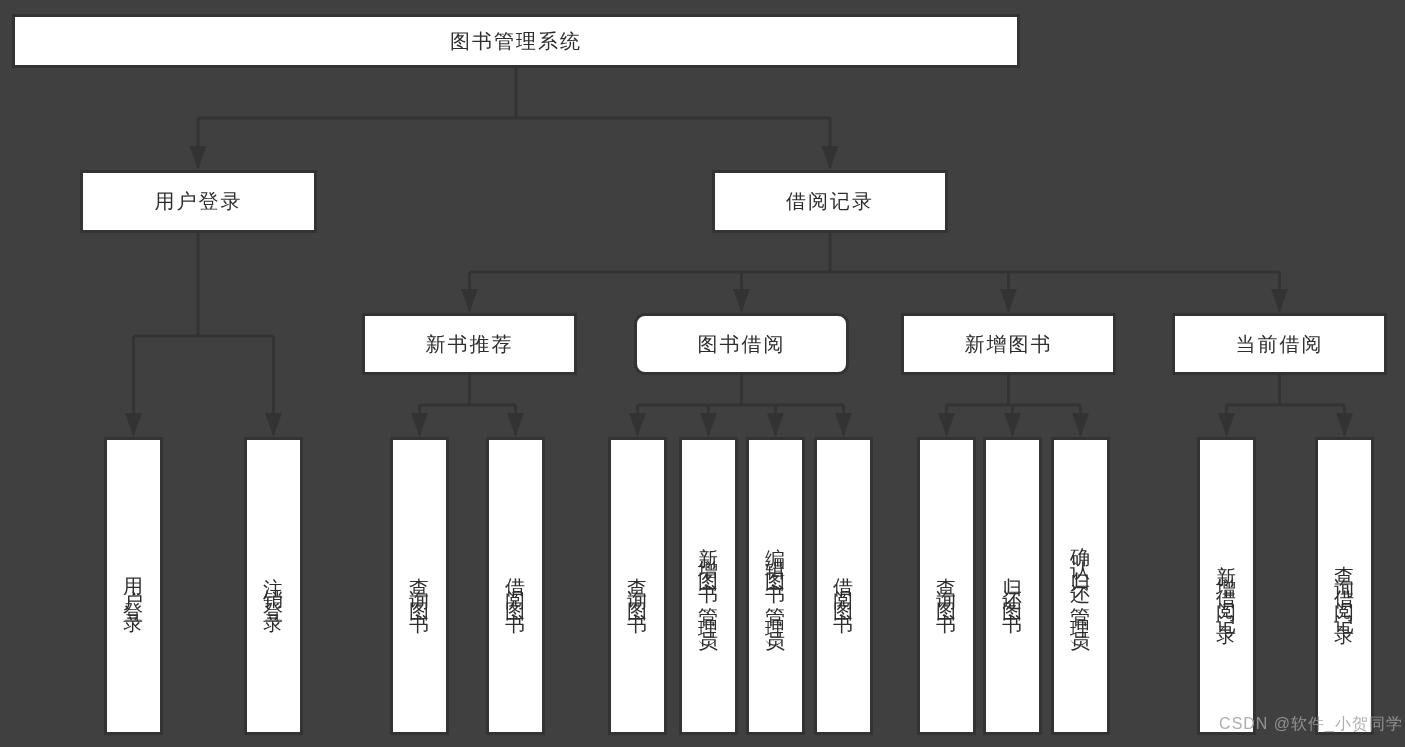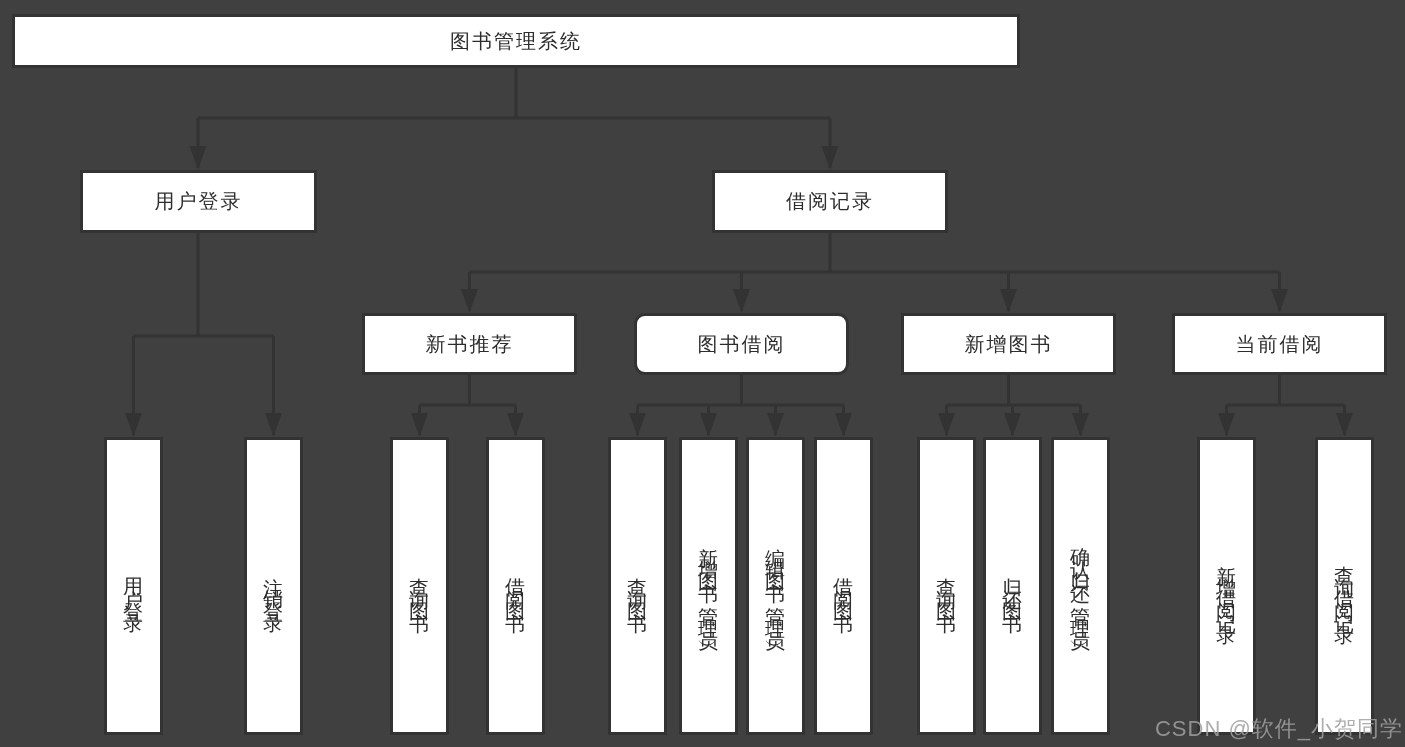--- a/index.html
+++ b/index.html
@@ -39,21 +39,21 @@
     font-size:20px;
     line-height:1;
     letter-spacing:12px;
     color:#2d2d2d;
     white-space:nowrap;
   }
   .watermark{
     position:absolute;
     top:714px;
     right:2px;
-    font-size:22px;
+    font-size:16px;
     letter-spacing:1px;
     color:rgba(160,160,160,0.85);
     z-index:5;
     white-space:nowrap;
   }
 </style>
 </head>
 <body>
 
 <div id="stage">

